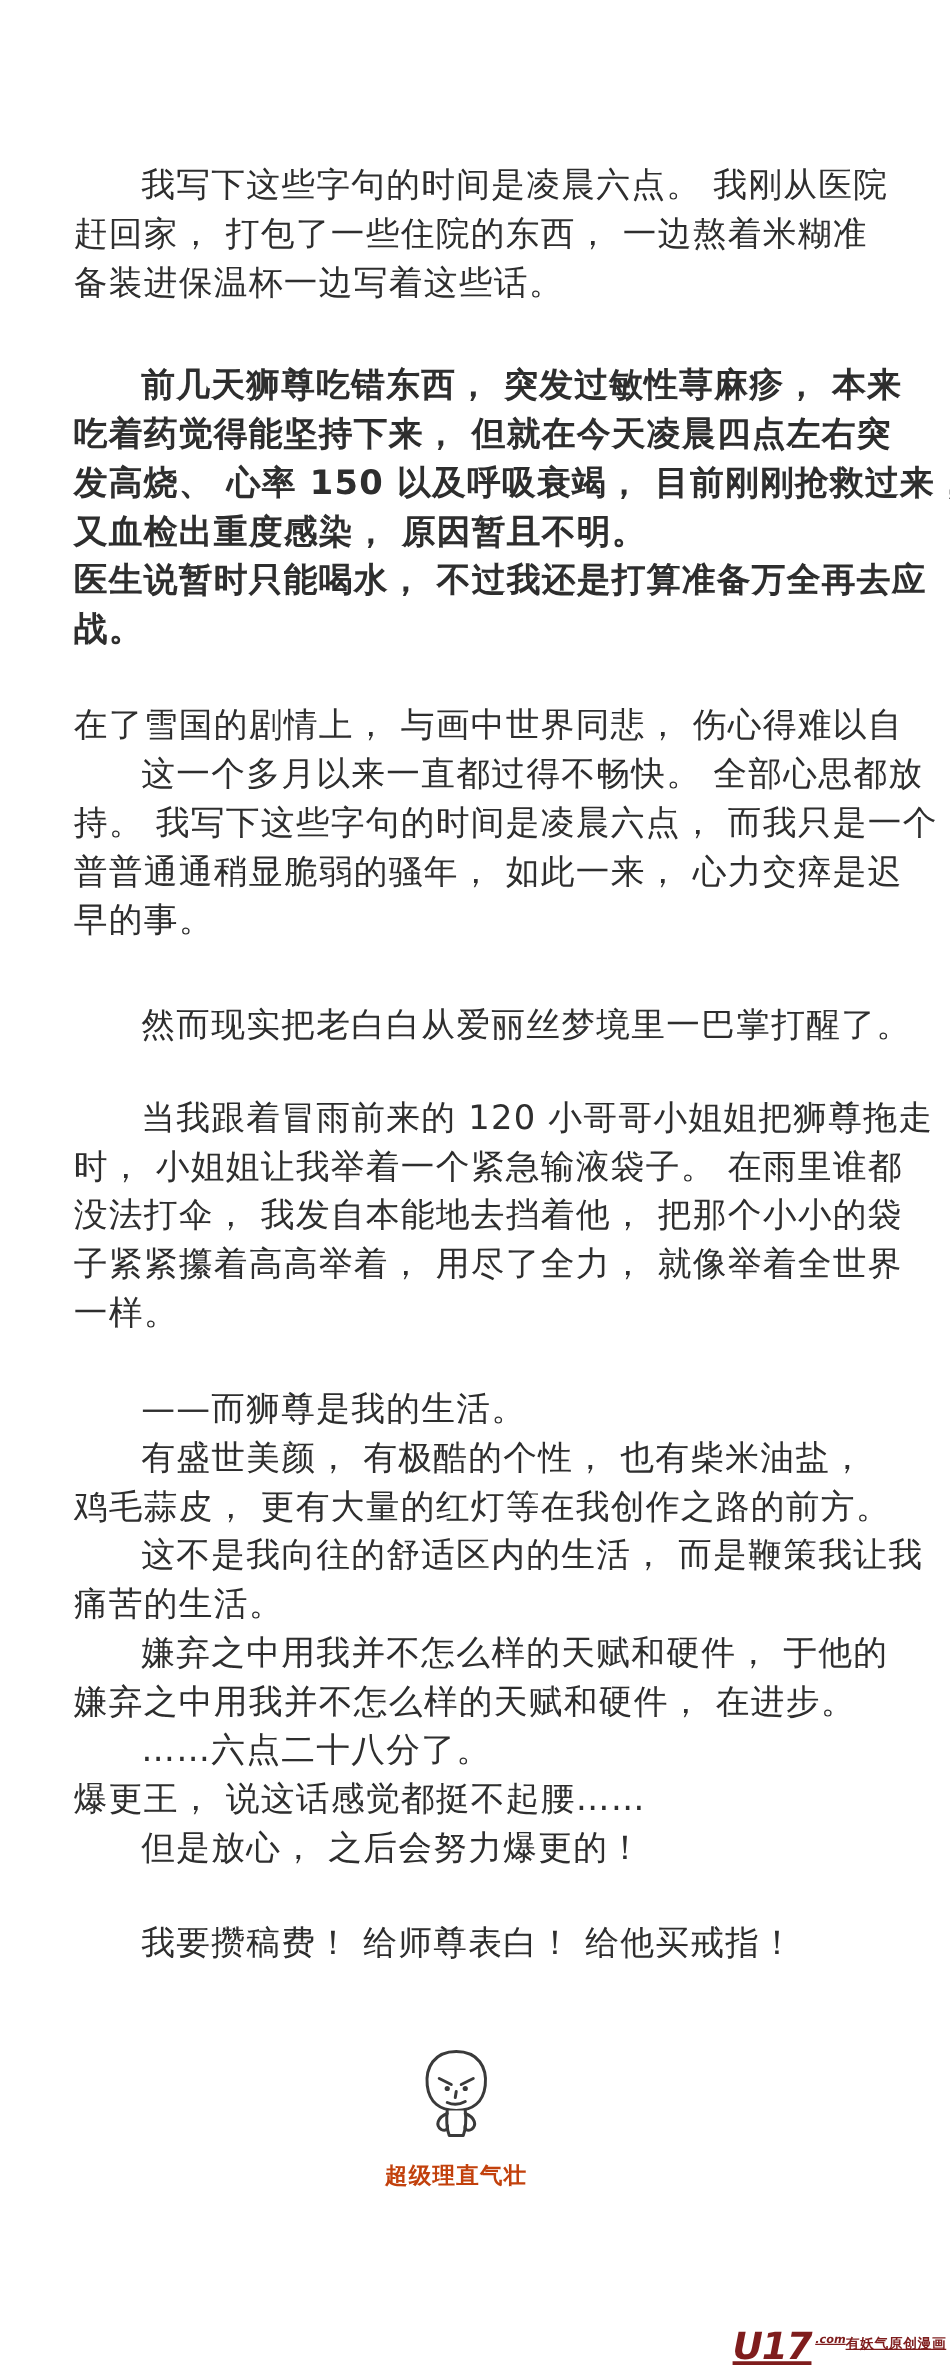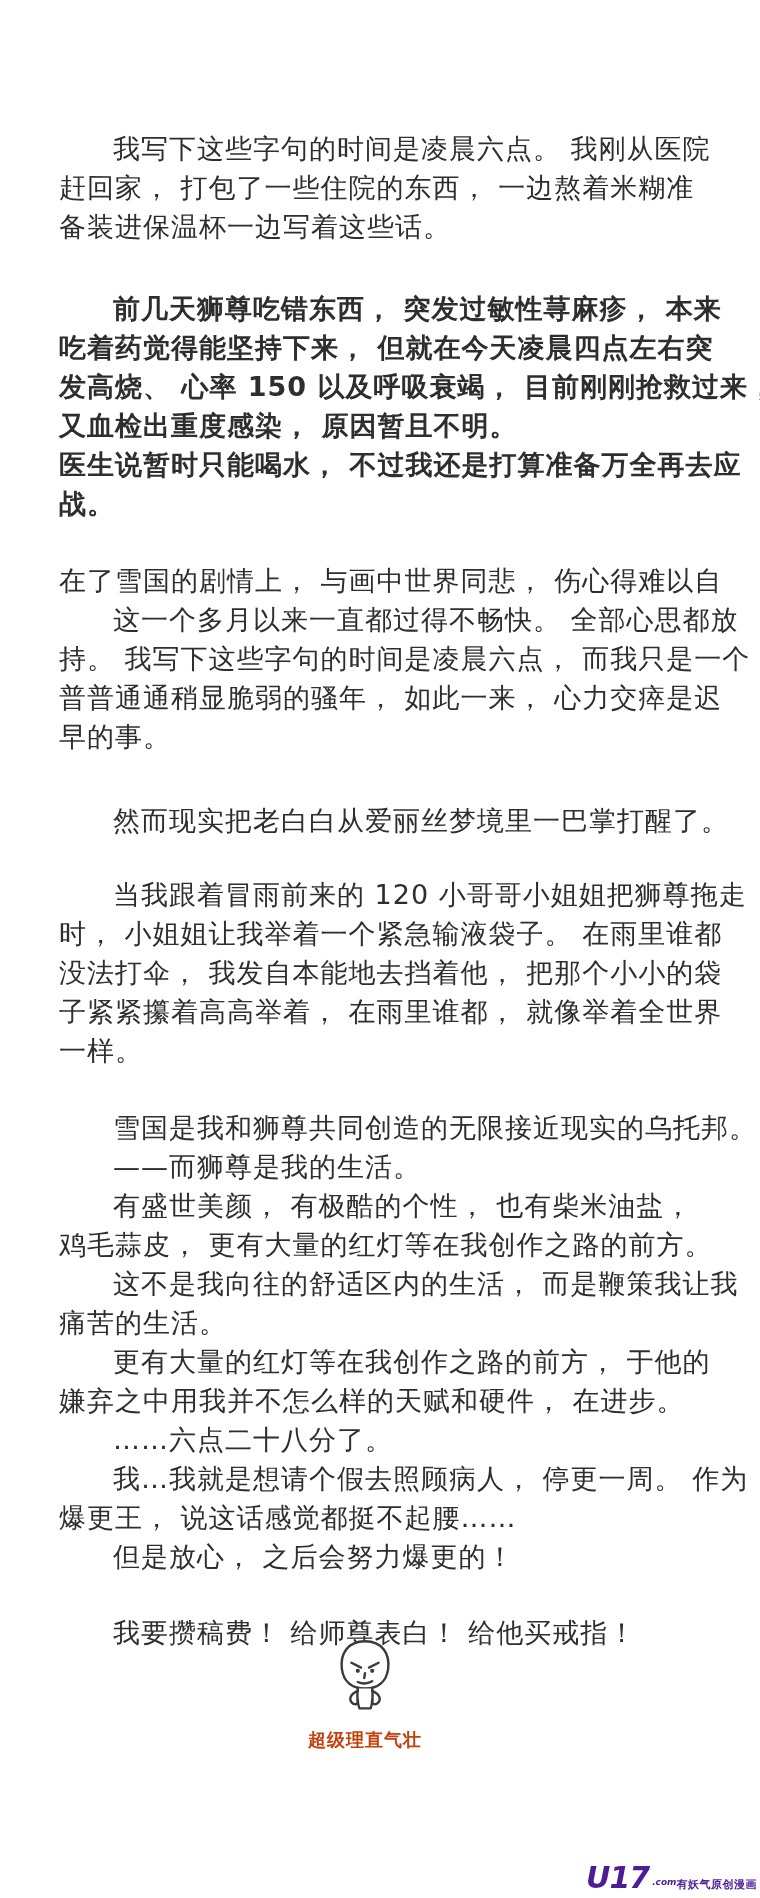--- a/index.html
+++ b/index.html
@@ -41,22 +41,22 @@
     margin-top: 2px;
     font-size: 18px;
     font-weight: bold;
     color: #c2410c;
     letter-spacing: 1px;
   }
 
   .watermark {
     position: absolute;
     right: 3px; bottom: 7px;
-    color: #4c1d95;
-    display: flex; align-items: flex-end;
+    color: #7f1d1d;
+    display: flex; align-items: flex-start; text-decoration: underline;
   }
   .wm-logo {
     font-size: 30px; font-weight: bold; font-style: italic;
     line-height: 26px; letter-spacing: -1px;
   }
   .wm-right { display: flex; flex-direction: row; margin-left: 3px; padding-top: 3px; }
   .wm-com { font-size: 9px; font-weight: bold; font-style: italic; line-height: 9px; }
   .wm-tagline { font-size: 11px; font-weight: bold; line-height: 13px; letter-spacing: 0.5px; }
 </style>
 </head>
@@ -90,35 +90,33 @@
     </div>
 
     <div class="block b4">
       <div class="line indent">然而现实把老白白从爱丽丝梦境里一巴掌打醒了。</div>
     </div>
 
     <div class="block b5">
       <div class="line indent">当我跟着冒雨前来的 120 小哥哥小姐姐把狮尊拖走</div>
       <div class="line">时， 小姐姐让我举着一个紧急输液袋子。 在雨里谁都</div>
       <div class="line">没法打伞， 我发自本能地去挡着他， 把那个小小的袋</div>
-      <div class="line">子紧紧攥着高高举着， 在雨里谁都， 就像举着全世界</div>
+      <div class="line">子紧紧攥着高高举着， 用尽了全力， 就像举着全世界</div>
       <div class="line">一样。</div>
     </div>
 
     <div class="block b6">
-      <div class="line indent">雪国是我和狮尊共同创造的无限接近现实的乌托邦。</div>
       <div class="line indent">——而狮尊是我的生活。</div>
       <div class="line indent">有盛世美颜， 有极酷的个性， 也有柴米油盐，</div>
       <div class="line">鸡毛蒜皮， 更有大量的红灯等在我创作之路的前方。</div>
       <div class="line indent">这不是我向往的舒适区内的生活， 而是鞭策我让我</div>
       <div class="line">痛苦的生活。</div>
-      <div class="line indent">更有大量的红灯等在我创作之路的前方， 于他的</div>
+      <div class="line indent">嫌弃之中用我并不怎么样的天赋和硬件， 于他的</div>
       <div class="line">嫌弃之中用我并不怎么样的天赋和硬件， 在进步。</div>
       <div class="line indent">……六点二十八分了。</div>
-      <div class="line indent">我…我就是想请个假去照顾病人， 停更一周。 作为</div>
       <div class="line">爆更王， 说这话感觉都挺不起腰……</div>
       <div class="line indent">但是放心， 之后会努力爆更的！</div>
     </div>
 
     <div class="block b7">
       <div class="line indent">我要攒稿费！ 给师尊表白！ 给他买戒指！</div>
     </div>
 
   </div>
 

